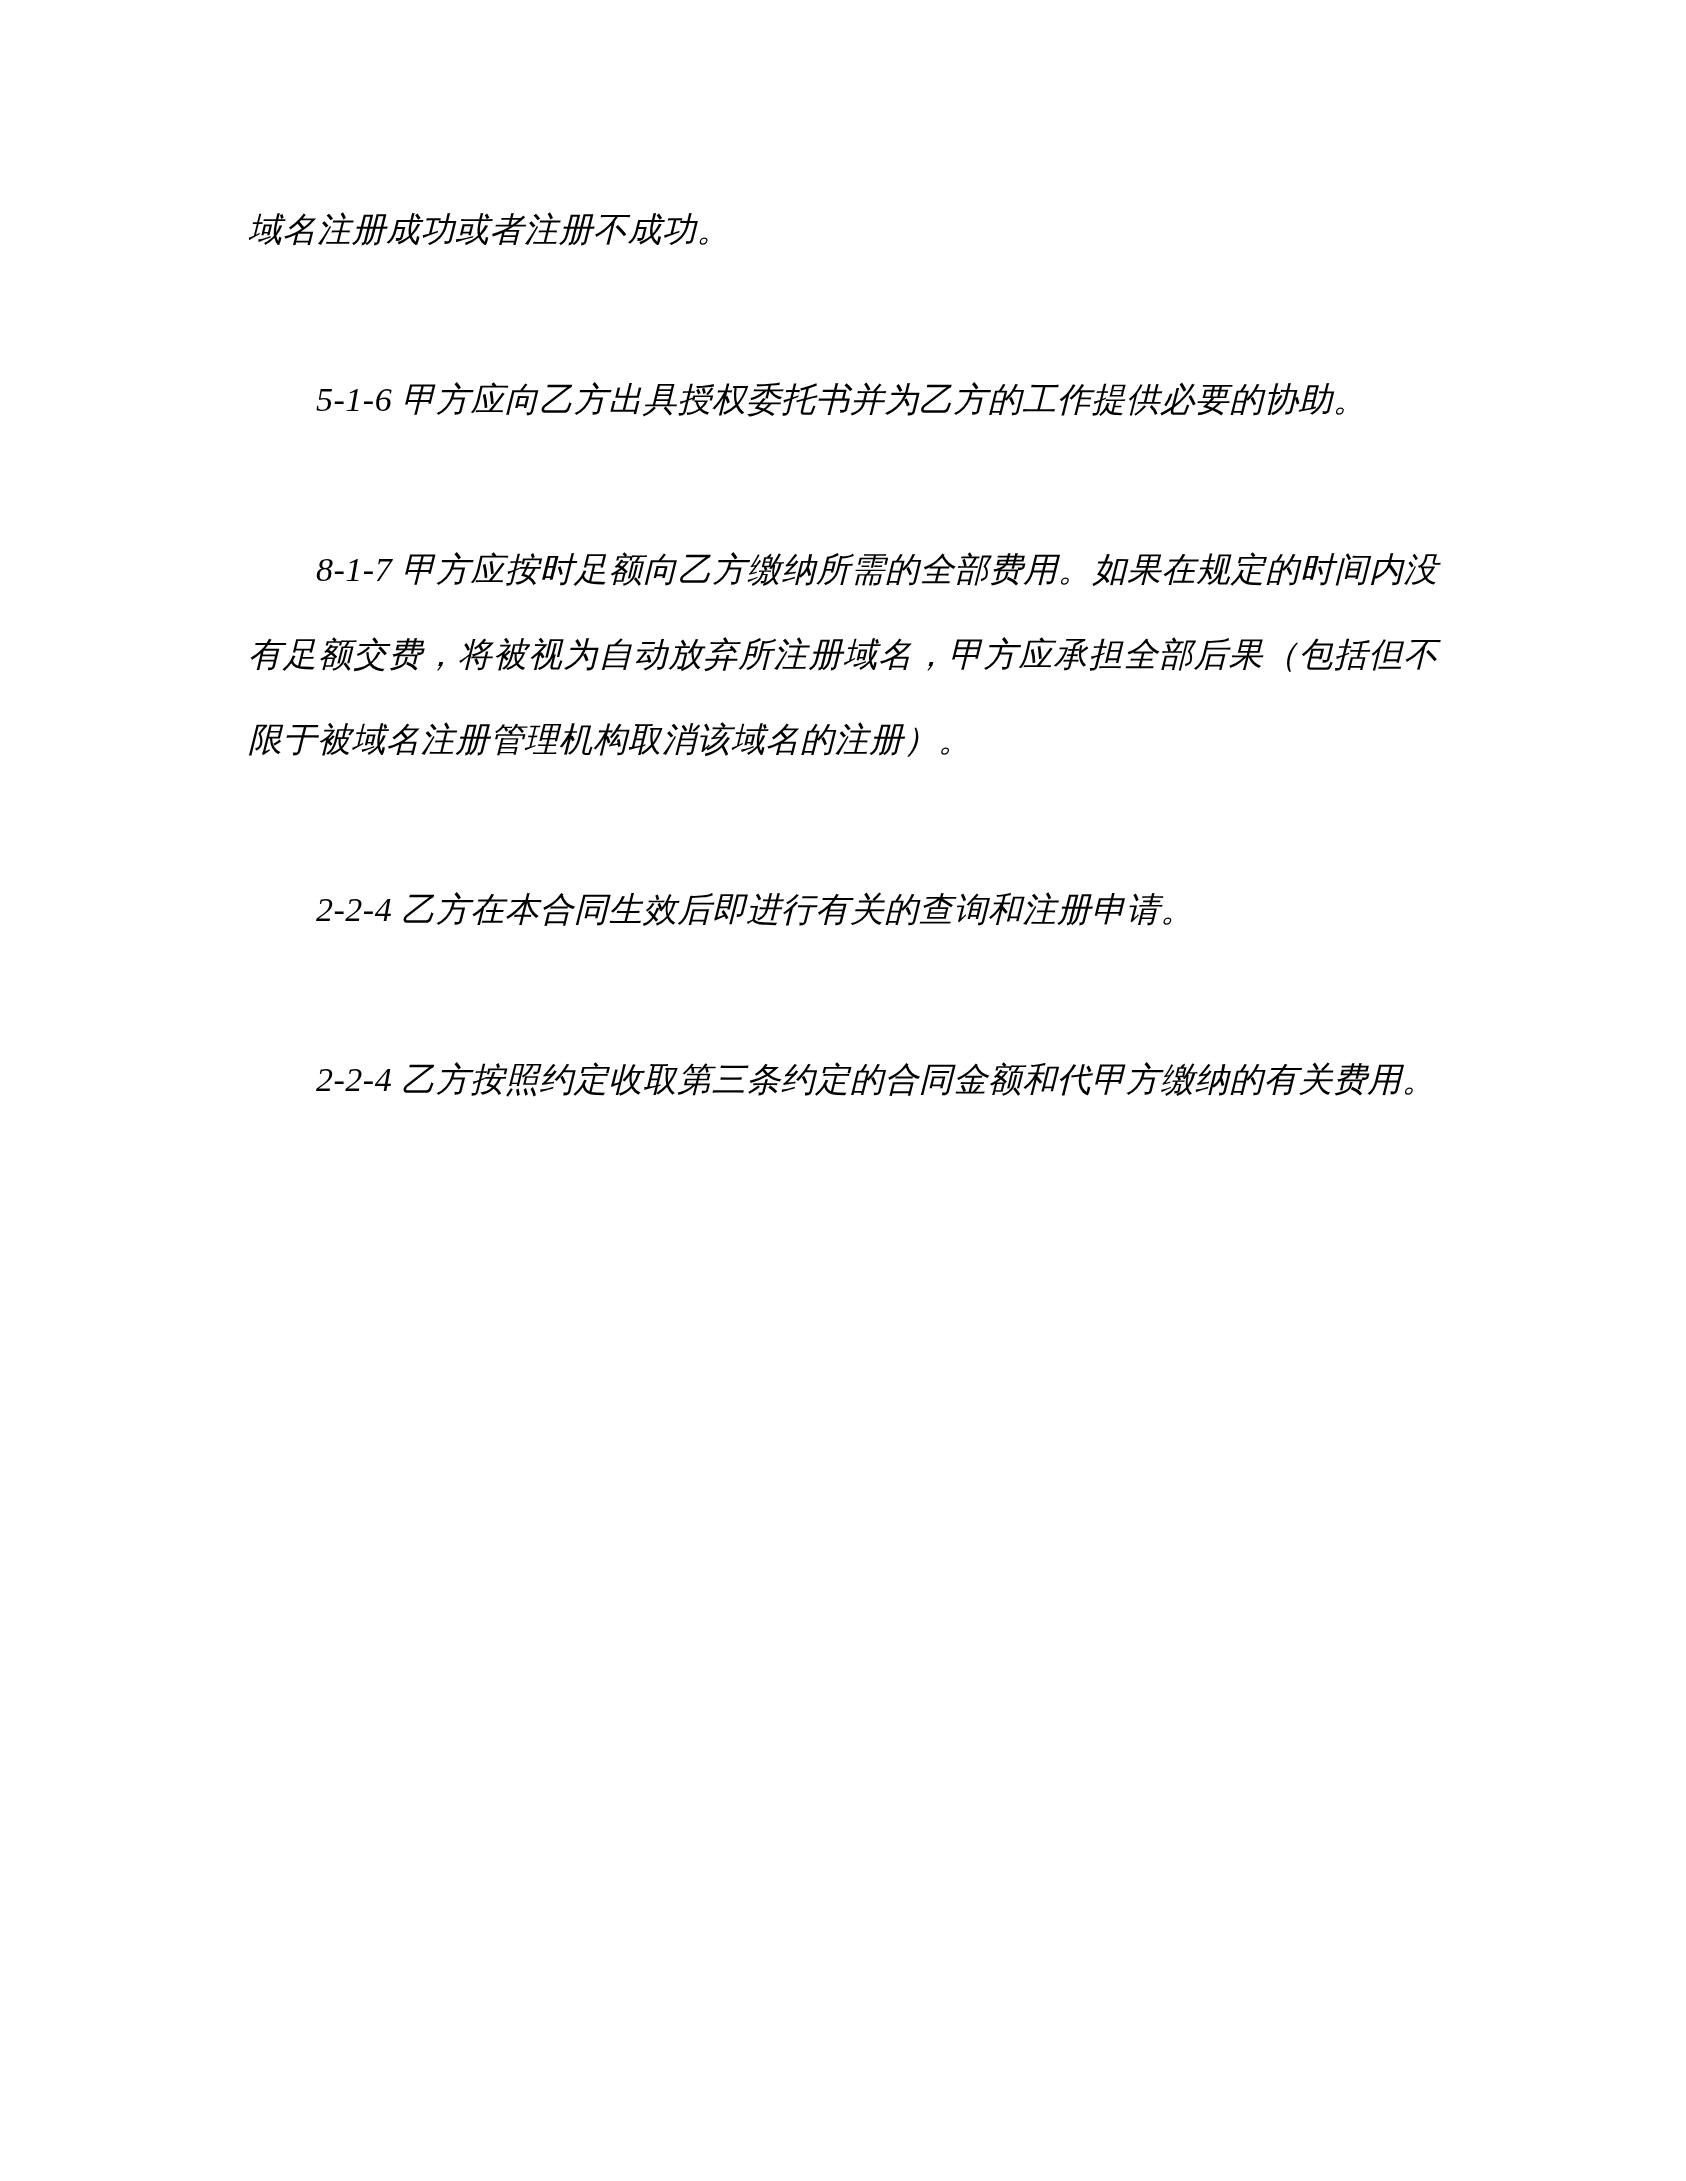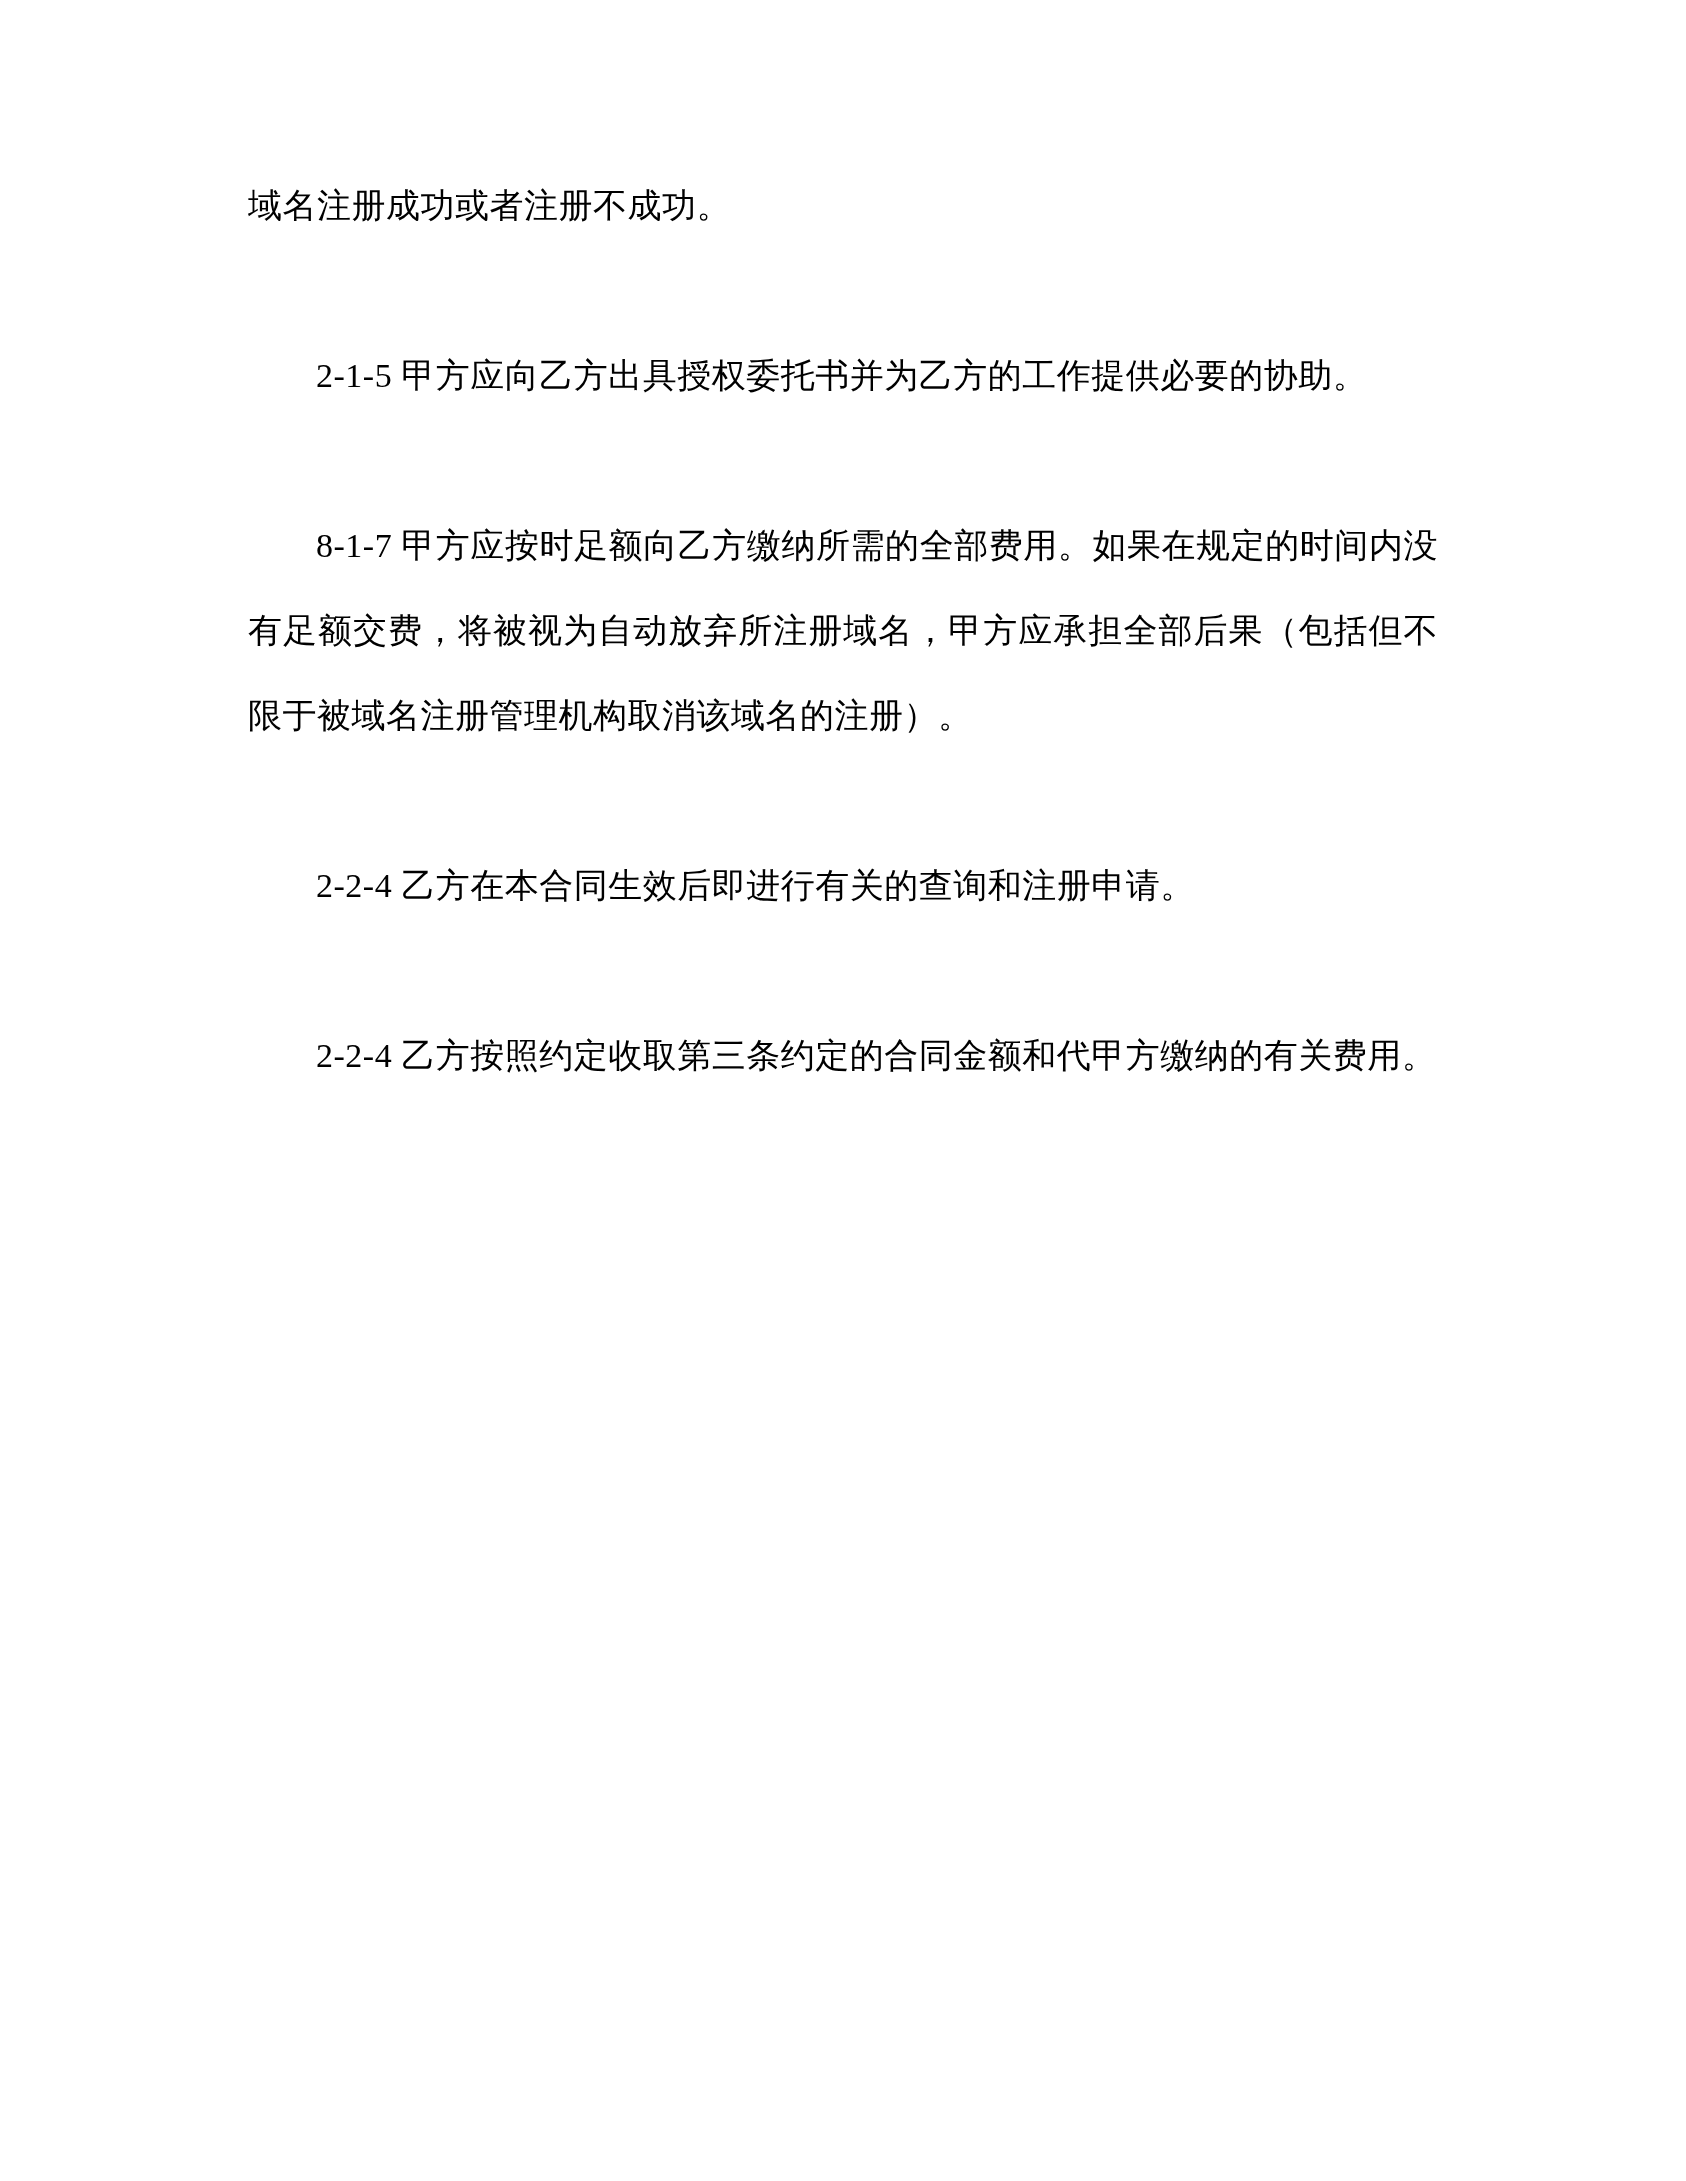--- a/index.html
+++ b/index.html
@@ -15,23 +15,24 @@
       position: relative;
       width: 1686px;
       height: 2182px;
       background: #ffffff;
       font-family: "Liberation Serif", "DejaVu Serif", serif;
       color: #000000;
     }
 
     .content {
       position: absolute;
-      top: 163px;
+      top: 187px;
       left: 248px;
       width: 1190px;
+      font-style: italic;
     }
 
     .content p {
       font-size: 34px;
       line-height: 85px;
       margin: 0 0 85px 0;
       text-align: justify;
       text-justify: inter-ideograph;
       letter-spacing: 0.5px;
       word-break: break-all;
@@ -46,21 +47,21 @@
       margin-bottom: 0;
     }
   </style>
 </head>
 <body>
 
 <div class="page">
   <div class="content">
     <p>域名注册成功或者注册不成功。</p>
 
-    <p class="indent">2-1-5 甲方应向乙方出具授权委托书并为乙方的工作提供必要的协助。</p>
+    <p class="indent">5-1-6 甲方应向乙方出具授权委托书并为乙方的工作提供必要的协助。</p>
 
     <p class="indent">8-1-7 甲方应按时足额向乙方缴纳所需的全部费用。如果在规定的时间内没有足额交费，将被视为自动放弃所注册域名，甲方应承担全部后果（包括但不限于被域名注册管理机构取消该域名的注册）。</p>
 
 
 
     <p class="indent">2-2-4 乙方在本合同生效后即进行有关的查询和注册申请。</p>
 
 
     <p class="indent">2-2-4 乙方按照约定收取第三条约定的合同金额和代甲方缴纳的有关费用。</p>
   </div>

